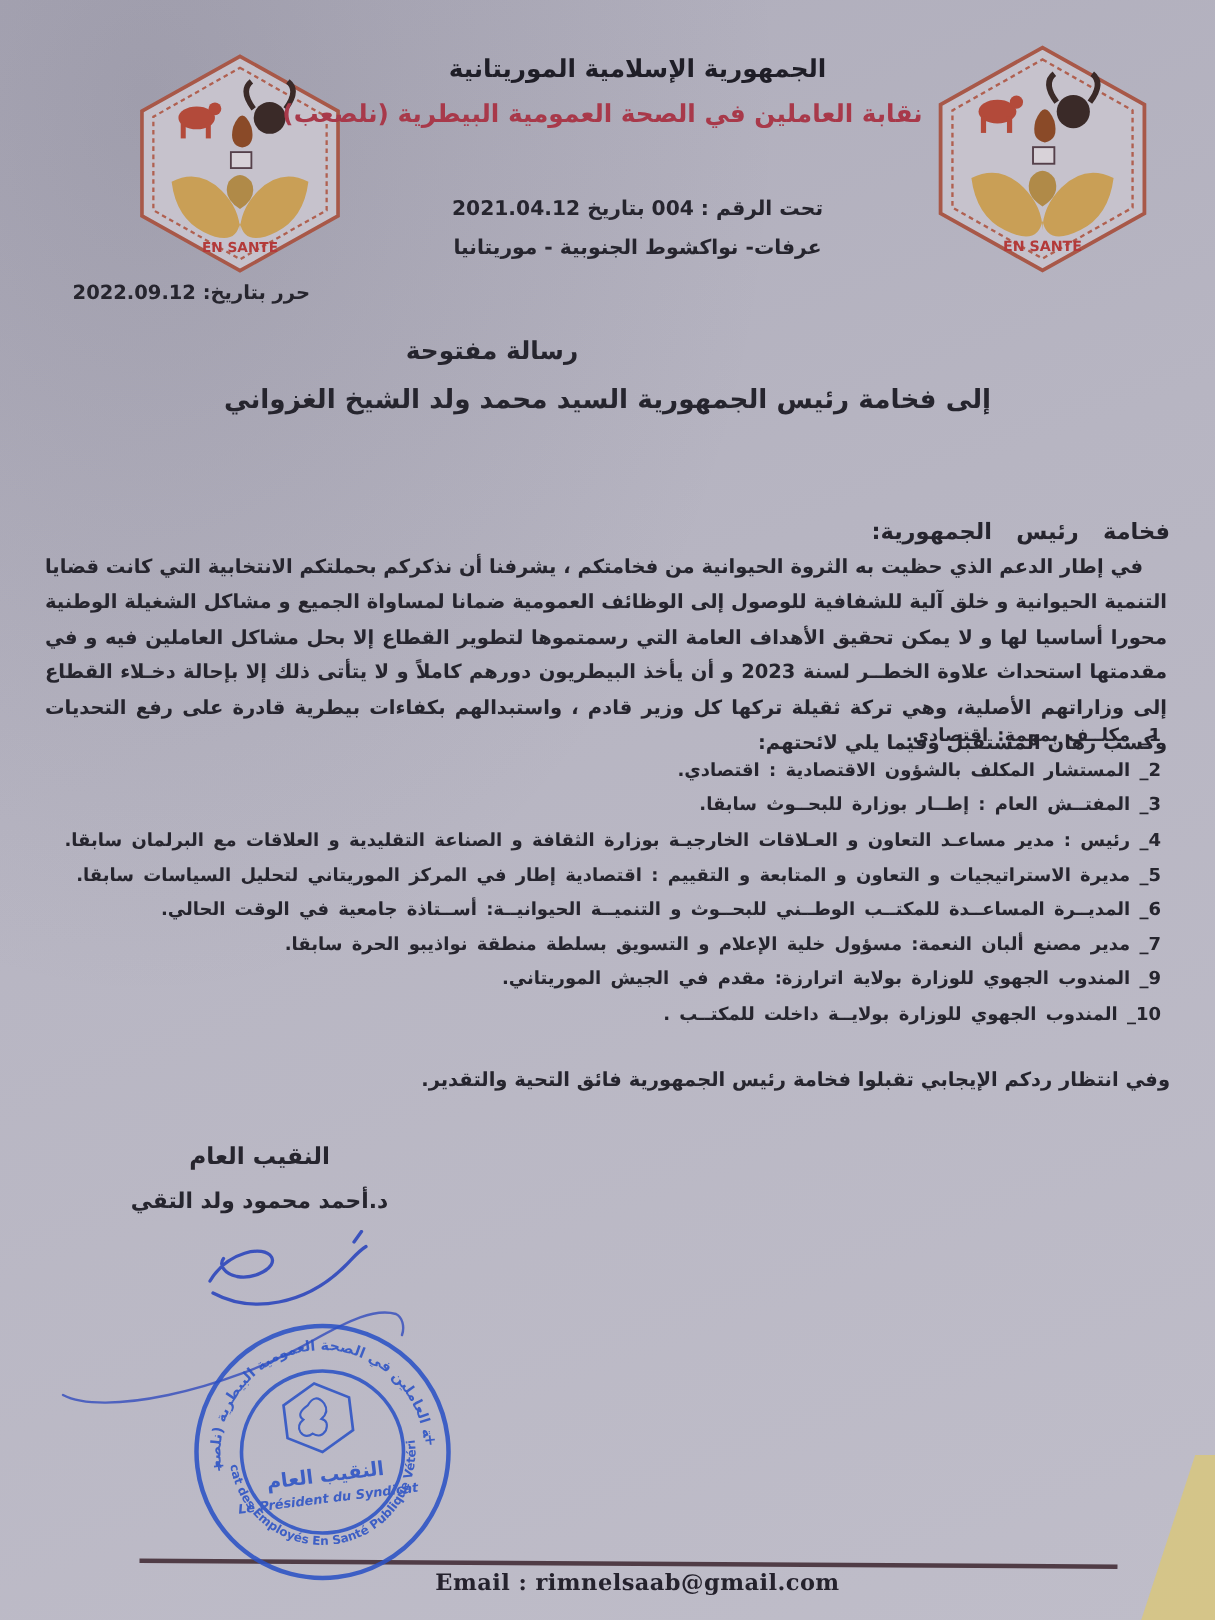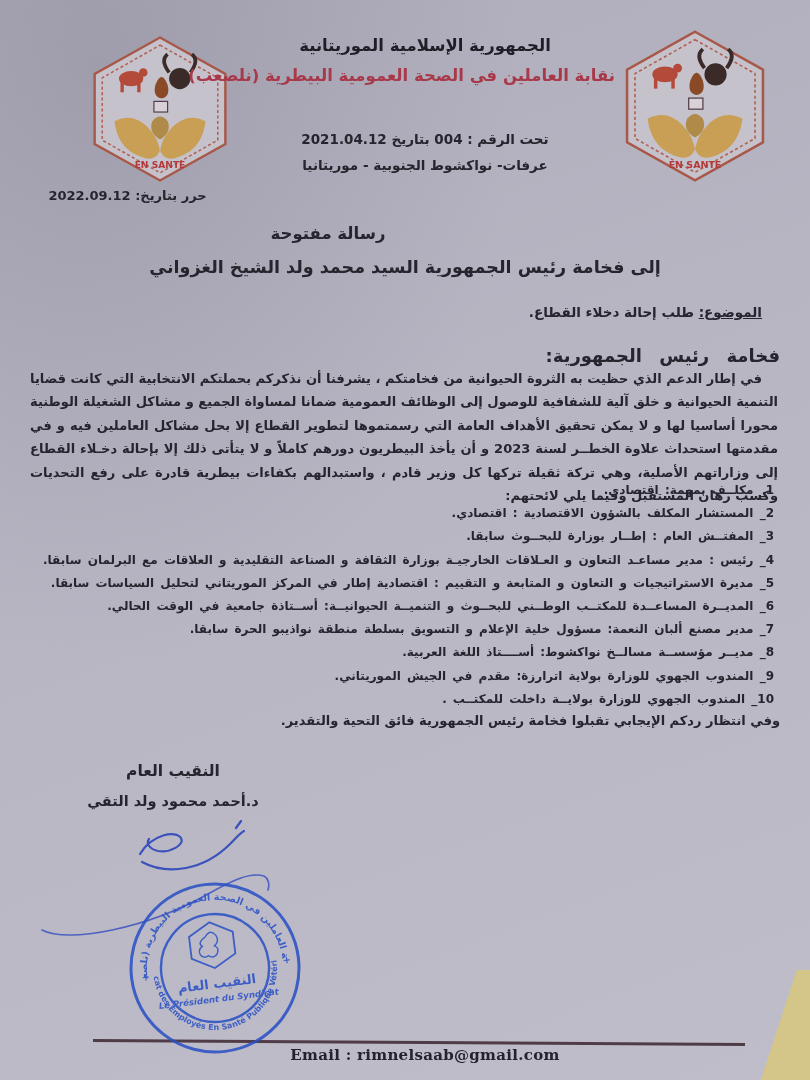--- a/index.html
+++ b/index.html
@@ -18,21 +18,21 @@
   .t-country{top:36px;font-size:16.5px;color:#1f1e27;}
   .t-union{top:66px;font-size:16.5px;color:#a8394a;}
   .t-accredited{top:104px;font-size:13.5px;}
   .t-reg{top:131px;font-size:13.5px;}
   .t-addr{top:157px;font-size:13.5px;}
   .t-written{top:188px;left:30px;width:195px;font-size:13px;font-weight:bold;text-align:center;}
   .t-title{top:224px;left:0;width:656px;text-align:center;font-size:16.5px;font-weight:bold;}
   .t-addressee{top:257px;left:0;width:810px;text-align:center;font-size:17.5px;font-weight:bold;}
   .t-subject{top:304px;right:48px;font-size:13.5px;font-weight:bold;direction:rtl;}
   .t-subject .lbl{text-decoration:underline;}
-  .t-greeting{top:345px;right:30px;font-size:18px;font-weight:bold;direction:rtl;word-spacing:11px;}
+  .t-greeting{top:345px;right:30px;font-size:15px;font-weight:bold;direction:rtl;word-spacing:11px;}
   .t-par{top:367px;left:30px;width:748px;font-size:13px;line-height:23.4px;font-weight:bold;
     direction:rtl;text-align:justify;text-indent:16px;}
   .t-list{top:479px;right:36px;left:28px;font-size:12px;font-weight:bold;direction:rtl;}
   .t-list .li{line-height:23.2px;word-spacing:2px;}
   .t-closing{top:713px;right:30px;left:180px;font-size:13px;font-weight:bold;direction:rtl;text-align:right;}
   .t-sigtitle{top:762px;left:88px;width:170px;text-align:center;font-size:15.5px;font-weight:bold;}
   .t-signame{top:793px;left:48px;width:250px;text-align:center;font-size:14.5px;font-weight:bold;}
   .rule{top:1039px;left:93px;width:652px;height:3px;background:#503c46;transform:rotate(.35deg);transform-origin:left center;}
   .t-email{top:1046px;left:40px;width:770px;text-align:center;font-size:15px;font-weight:bold;
     font-family:"DejaVu Serif",serif;color:#25222d;letter-spacing:.3px;}
@@ -83,37 +83,33 @@
 
   <div class="abs hdr-center t-country ar">الجمهورية الإسلامية الموريتانية</div>
   <div class="abs hdr-center t-union ar">نقابة العاملين في الصحة العمومية البيطرية (نلصعب)</div>
   <div class="abs hdr-center t-reg ar">تحت الرقم : 004 بتاريخ 2021.04.12</div>
   <div class="abs hdr-center t-addr ar">عرفات- نواكشوط الجنوبية - موريتانيا</div>
   <div class="abs t-written ar">حرر بتاريخ: 2022.09.12</div>
 
   <div class="abs t-title ar">رسالة مفتوحة</div>
   <div class="abs t-addressee ar">إلى فخامة رئيس الجمهورية السيد محمد ولد الشيخ الغزواني</div>
 
-  <div class="abs t-subject">
-    <span class="lbl">الموضوع:</span><span> طلب إحالة دخلاء القطاع.</span>
-  </div>
 
   <div class="abs t-greeting">فخامة رئيس الجمهورية:</div>
 
   <div class="abs t-par">في إطار الدعم الذي حظيت به الثروة الحيوانية من فخامتكم ، يشرفنا أن نذكركم بحملتكم الانتخابية التي كانت قضايا التنمية الحيوانية و خلق آلية للشفافية للوصول إلى الوظائف العمومية ضمانا لمساواة الجميع و مشاكل الشغيلة الوطنية محورا أساسيا لها و لا يمكن تحقيق الأهداف العامة التي رسمتموها لتطوير القطاع إلا بحل مشاكل العاملين فيه و في مقدمتها استحداث علاوة الخطــر لسنة 2023 و أن يأخذ البيطريون دورهم كاملاً و لا يتأتى ذلك إلا بإحالة دخـلاء القطاع إلى وزاراتهم الأصلية، وهي تركة ثقيلة تركها كل وزير قادم ، واستبدالهم بكفاءات بيطرية قادرة على رفع التحديات وكسب رهان المستقبل وفيما يلي لائحتهم:</div>
 
   <div class="abs t-list">
     <div class="li">1_ مكلــف بمهمة: اقتصادي.</div>
     <div class="li">2_ المستشار المكلف بالشؤون الاقتصادية : اقتصادي.</div>
     <div class="li">3_ المفتــش العام : إطــار بوزارة للبحــوث سابقا.</div>
     <div class="li">4_ رئيس : مدير مساعـد التعاون و العـلاقات الخارجيـة بوزارة الثقافة و الصناعة التقليدية و العلاقات مع البرلمان سابقا.</div>
     <div class="li">5_ مديرة الاستراتيجيات و التعاون و المتابعة و التقييم : اقتصادية إطار في المركز الموريتاني لتحليل السياسات سابقا.</div>
     <div class="li">6_ المديــرة المساعــدة للمكتــب الوطــني للبحــوث و التنميــة الحيوانيــة: أســتاذة جامعية في الوقت الحالي.</div>
     <div class="li">7_ مدير مصنع ألبان النعمة: مسؤول خلية الإعلام و التسويق بسلطة منطقة نواذيبو الحرة سابقا.</div>
-    <div class="li">8_ مديــر مؤسســة مسالــخ نواكشوط: أســــتاذ اللغة العربية.</div>
     <div class="li">9_ المندوب الجهوي للوزارة بولاية اترارزة: مقدم في الجيش الموريتاني.</div>
     <div class="li">10_ المندوب الجهوي للوزارة بولايــة داخلت للمكتــب .</div>
   </div>
 
   <div class="abs t-closing">وفي انتظار ردكم الإيجابي تقبلوا فخامة رئيس الجمهورية فائق التحية والتقدير.</div>
 
   <div class="abs t-sigtitle ar">النقيب العام</div>
   <div class="abs t-signame ar">د.أحمد محمود ولد التقي</div>
 
   <svg class="abs" style="left:118px;top:820px" width="160" height="72" viewBox="0 0 160 72">

